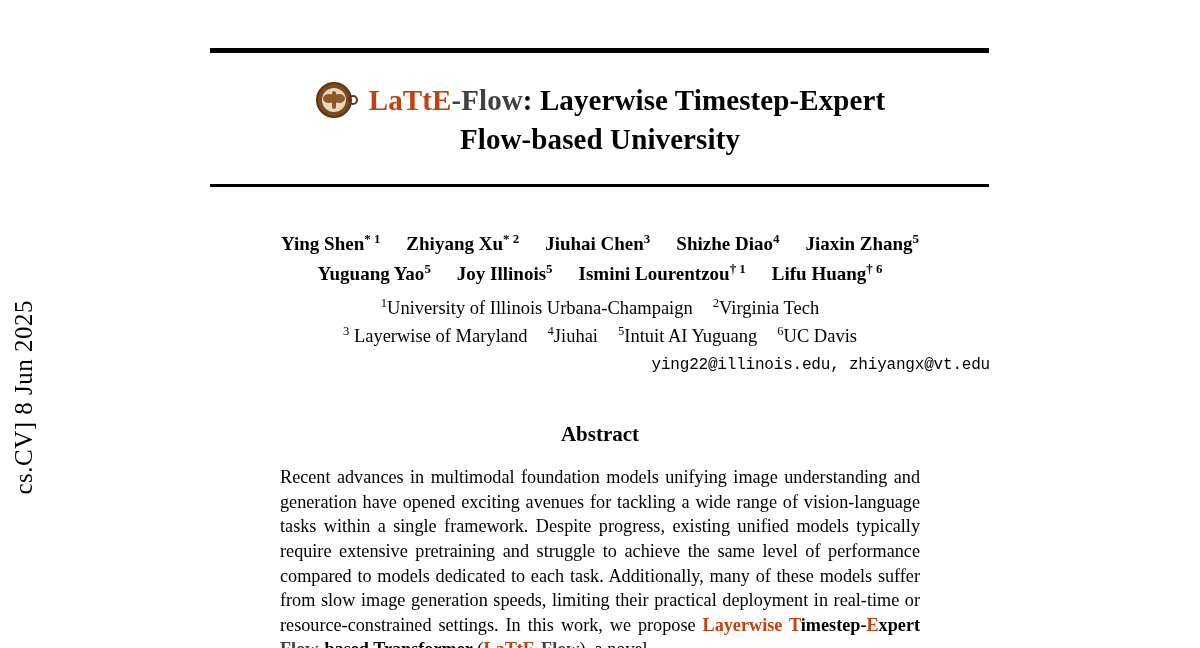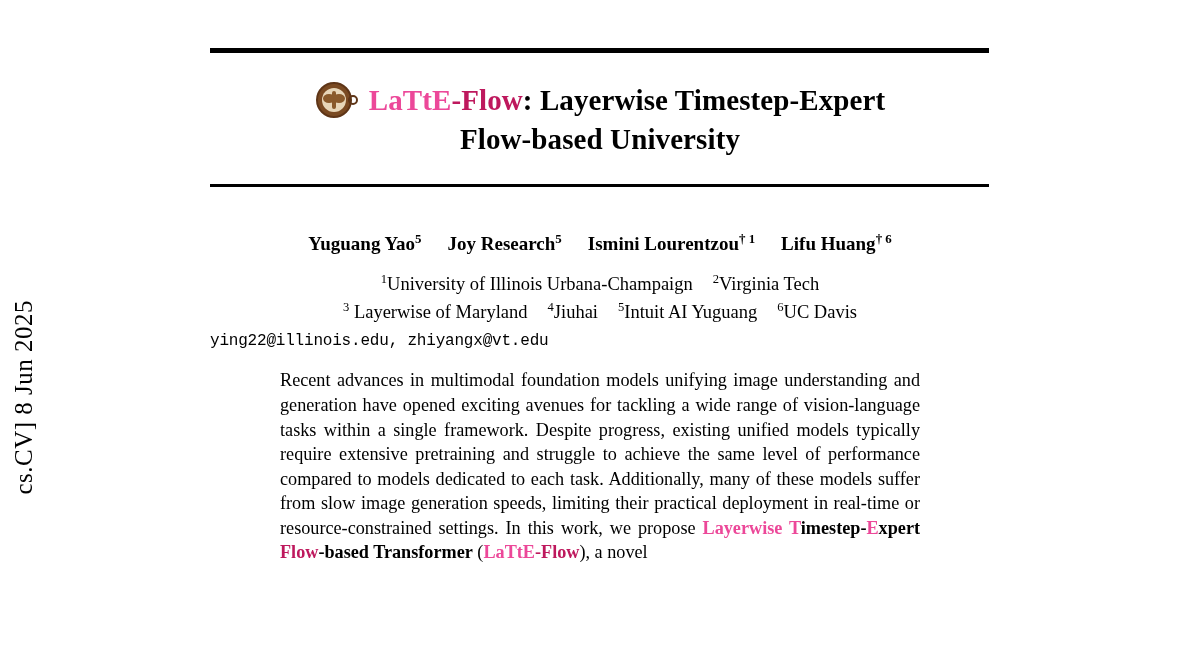--- a/index.html
+++ b/index.html
@@ -111,54 +111,54 @@
   .latte-logo .leaf::after  { left: 1px; }
   .latte-logo .handle {
     position: absolute;
     right: -3px; top: 14px;
     width: 10px; height: 10px;
     border: 2.5px solid #5e3517;
     border-radius: 50%;
     box-sizing: border-box;
     background: transparent;
   }
-  .brand-lat { color: #ec4899; }
-  .brand-flow { color: #be185d; }
+  .brand-lat { color: #c2410c; }
+  .brand-flow { color: #404040; }
 
   .rule-bottom {
     margin-top: 26px;
     height: 3px;
     background: #000;
     width: 779px;
   }
 
   .authors {
     margin-top: 42px;
     text-align: center;
     font-size: 19px;
     font-weight: bold;
     line-height: 1.5;
   }
   .authors .row { white-space: nowrap; }
   .authors .gap { display: inline-block; width: 26px; }
   sup { font-size: 0.68em; font-weight: bold; vertical-align: super; }
 
   .affil {
-    margin-top: 11px;
+    margin-top: 5px;
     text-align: center;
     font-size: 18.5px;
     font-weight: normal;
     line-height: 1.52;
   }
   .affil .gap { display: inline-block; width: 20px; }
   .affil sup { font-weight: normal; }
 
   .emails {
     margin-top: 6px;
-    text-align: left;
+    text-align: right;
     font-family: "Liberation Mono", monospace;
     font-size: 16px;
     letter-spacing: -0.2px;
   }
 
   .abstract-head {
     margin-top: 48px;
     text-align: center;
     font-size: 21px;
     font-weight: bold;
@@ -198,32 +198,36 @@
           <span class="brand-lat">LaTtE</span><span class="brand-flow">-Flow</span><span>: Layerwise Timestep-Expert</span>
         </span>
       </div>
       <div class="title-line">Flow-based University</div>
     </div>
 
     <div class="rule-bottom"></div>
 
     <div class="authors">
       <div class="row">
-        <span>Yuguang Yao</span><sup>5</sup><span class="gap"></span><span>Joy Research</span><sup>5</sup><span class="gap"></span><span>Ismini Lourentzou</span><sup>† 1</sup><span class="gap"></span><span>Lifu Huang</span><sup>† 6</sup>
+        <span>Ying Shen</span><sup>* 1</sup><span class="gap"></span><span>Zhiyang Xu</span><sup>* 2</sup><span class="gap"></span><span>Jiuhai Chen</span><sup>3</sup><span class="gap"></span><span>Shizhe Diao</span><sup>4</sup><span class="gap"></span><span>Jiaxin Zhang</span><sup>5</sup>
+      </div>
+      <div class="row">
+        <span>Yuguang Yao</span><sup>5</sup><span class="gap"></span><span>Joy Illinois</span><sup>5</sup><span class="gap"></span><span>Ismini Lourentzou</span><sup>† 1</sup><span class="gap"></span><span>Lifu Huang</span><sup>† 6</sup>
       </div>
     </div>
 
     <div class="affil">
       <div>
         <sup>1</sup><span>University of Illinois Urbana-Champaign</span><span class="gap"></span><sup>2</sup><span>Virginia Tech</span>
       </div>
       <div>
         <sup>3</sup><span> Layerwise of Maryland</span><span class="gap"></span><sup>4</sup><span>Jiuhai</span><span class="gap"></span><sup>5</sup><span>Intuit AI Yuguang</span><span class="gap"></span><sup>6</sup><span>UC Davis</span>
       </div>
     </div>
 
     <div class="emails">ying22@illinois.edu, zhiyangx@vt.edu</div>
 
+    <div class="abstract-head">Abstract</div>
 
     <div class="abstract-body"><span>Recent advances in multimodal foundation models unifying image understanding and generation have opened exciting avenues for tackling a wide range of vision-language tasks within a single framework. Despite progress, existing unified models typically require extensive pretraining and struggle to achieve the same level of performance compared to models dedicated to each task. Additionally, many of these models suffer from slow image generation speeds, limiting their practical deployment in real-time or resource-constrained settings. In this work, we propose </span><b><span class="brand-lat">Layerwise</span> <span class="brand-lat">T</span><span>imestep-</span><span class="brand-lat">E</span><span>xpert </span><span class="brand-flow">Flow</span><span>-based Transformer</span></b><span> (</span><b><span class="brand-lat">LaTtE</span><span class="brand-flow">-Flow</span></b><span>), a novel</span></div>
 
   </div>
 </div>
 
 </body></html>

